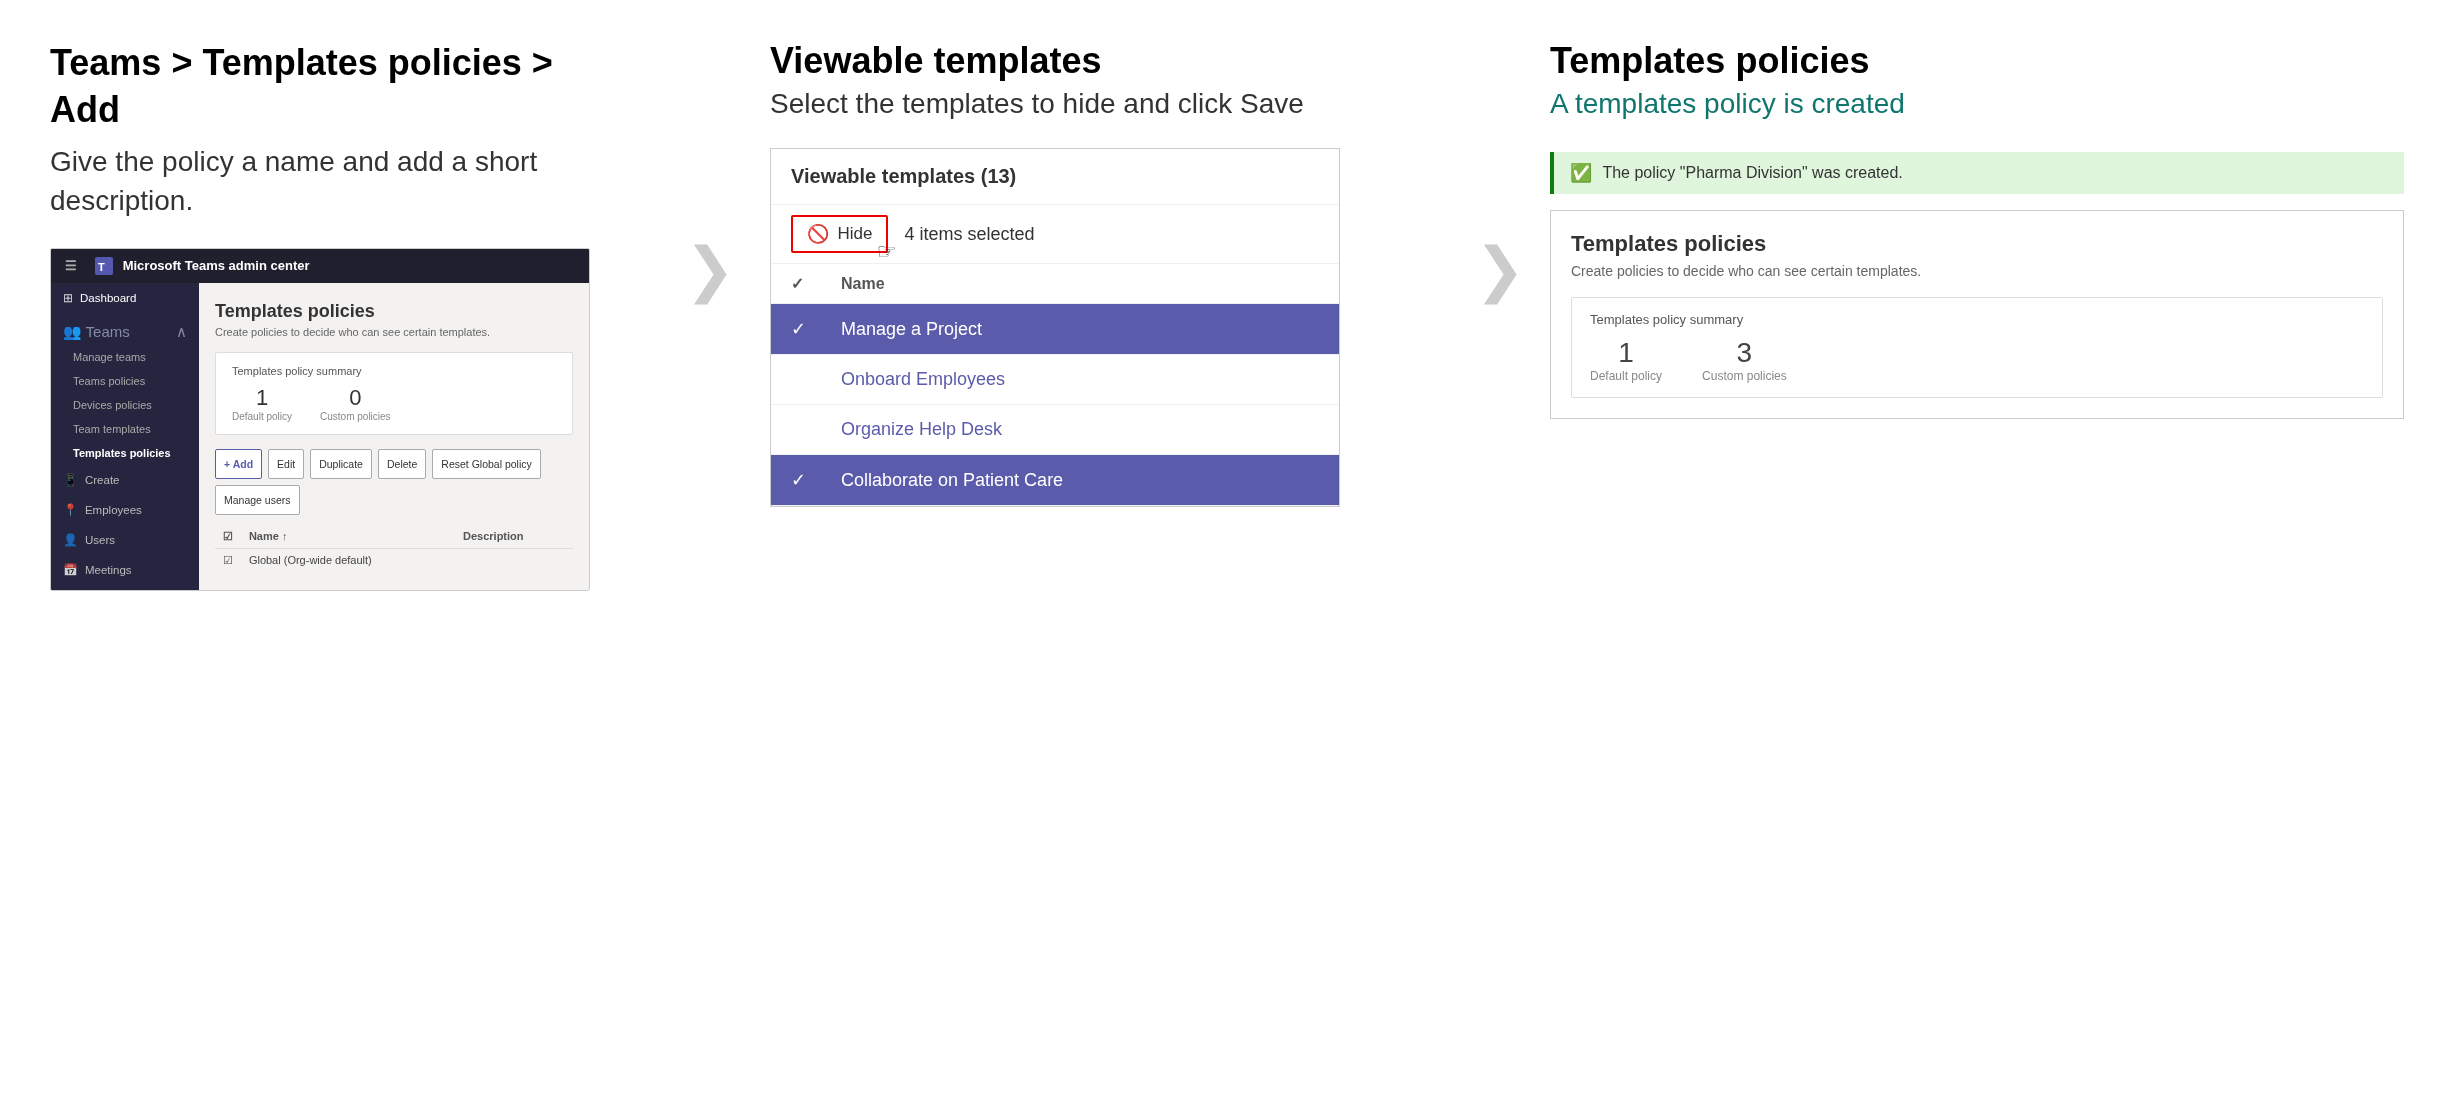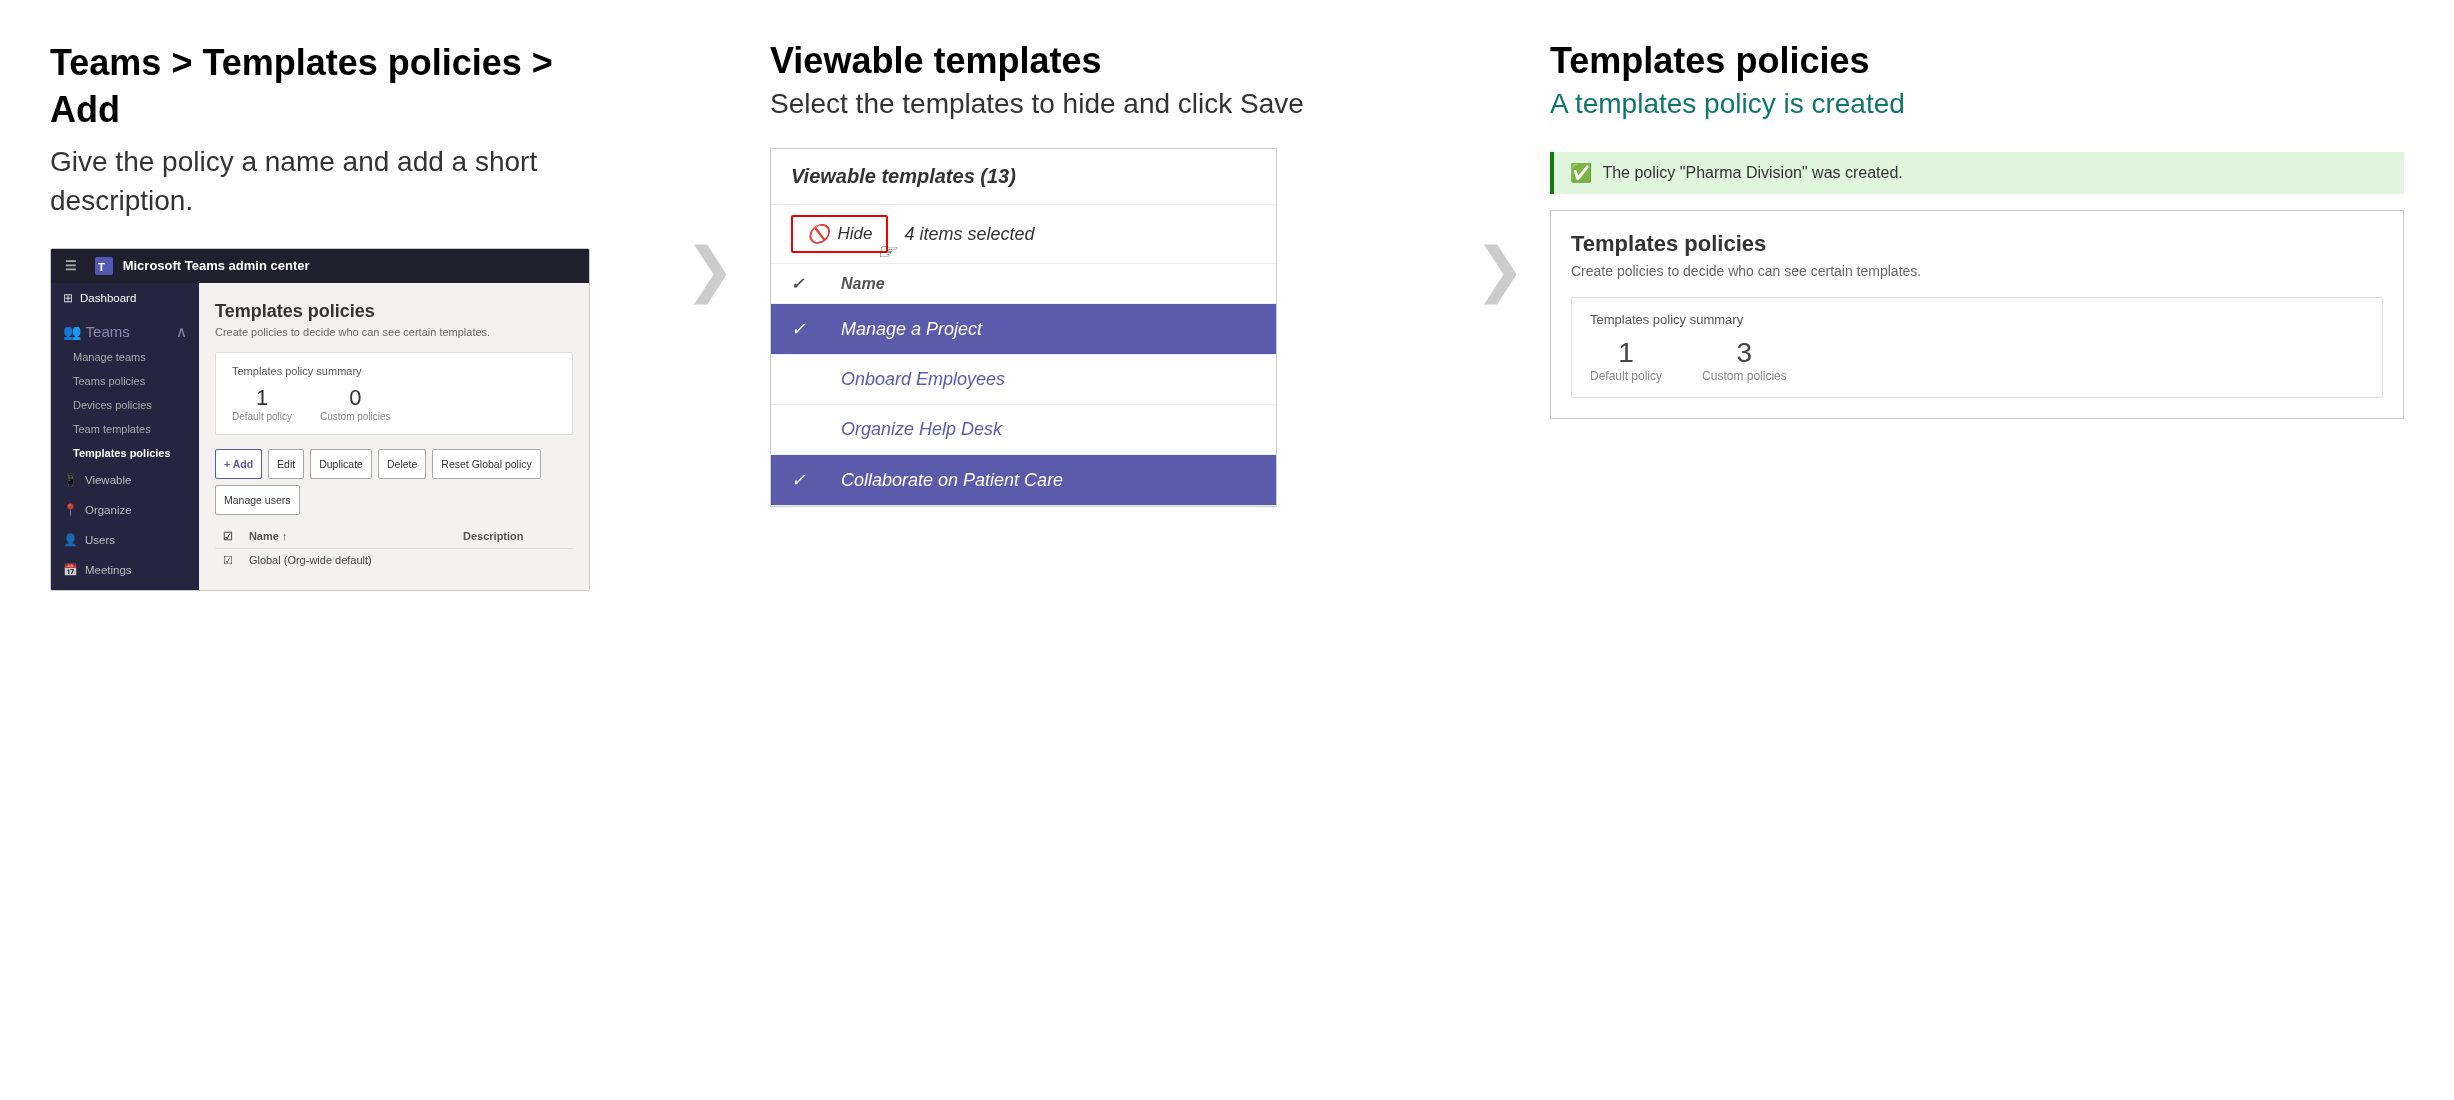--- a/index.html
+++ b/index.html
@@ -219,22 +219,21 @@
     .col2 .subtext {
       font-size: 28px;
       color: #333;
       margin-bottom: 28px;
     }
 
     
     .vt-panel {
       border: 1px solid #ccc;
       background: #fff;
-      width: 507px;
-      font-style: italic;
+      width: 570px;
     }
     .vt-header {
       padding: 16px 20px;
       border-bottom: 1px solid #eee;
     }
     .vt-header-title {
       font-size: 20px;
       font-weight: 600;
       color: #333;
     }
@@ -416,25 +415,25 @@
             <span>Devices policies</span>
           </div>
           <div class="sidebar-sub">
             <span>Team templates</span>
           </div>
           <div class="sidebar-sub active-sub">
             <span style="font-weight:600;color:#fff;">Templates policies</span>
           </div>
           <div class="sidebar-item-s">
             <span class="s-icon">📱</span>
-            <span>Viewable</span>
+            <span>Create</span>
           </div>
           <div class="sidebar-item-s">
             <span class="s-icon">📍</span>
-            <span>Organize</span>
+            <span>Employees</span>
           </div>
           <div class="sidebar-item-s">
             <span class="s-icon">👤</span>
             <span>Users</span>
           </div>
           <div class="sidebar-item-s">
             <span class="s-icon">📅</span>
             <span>Meetings</span>
           </div>
         </div>

